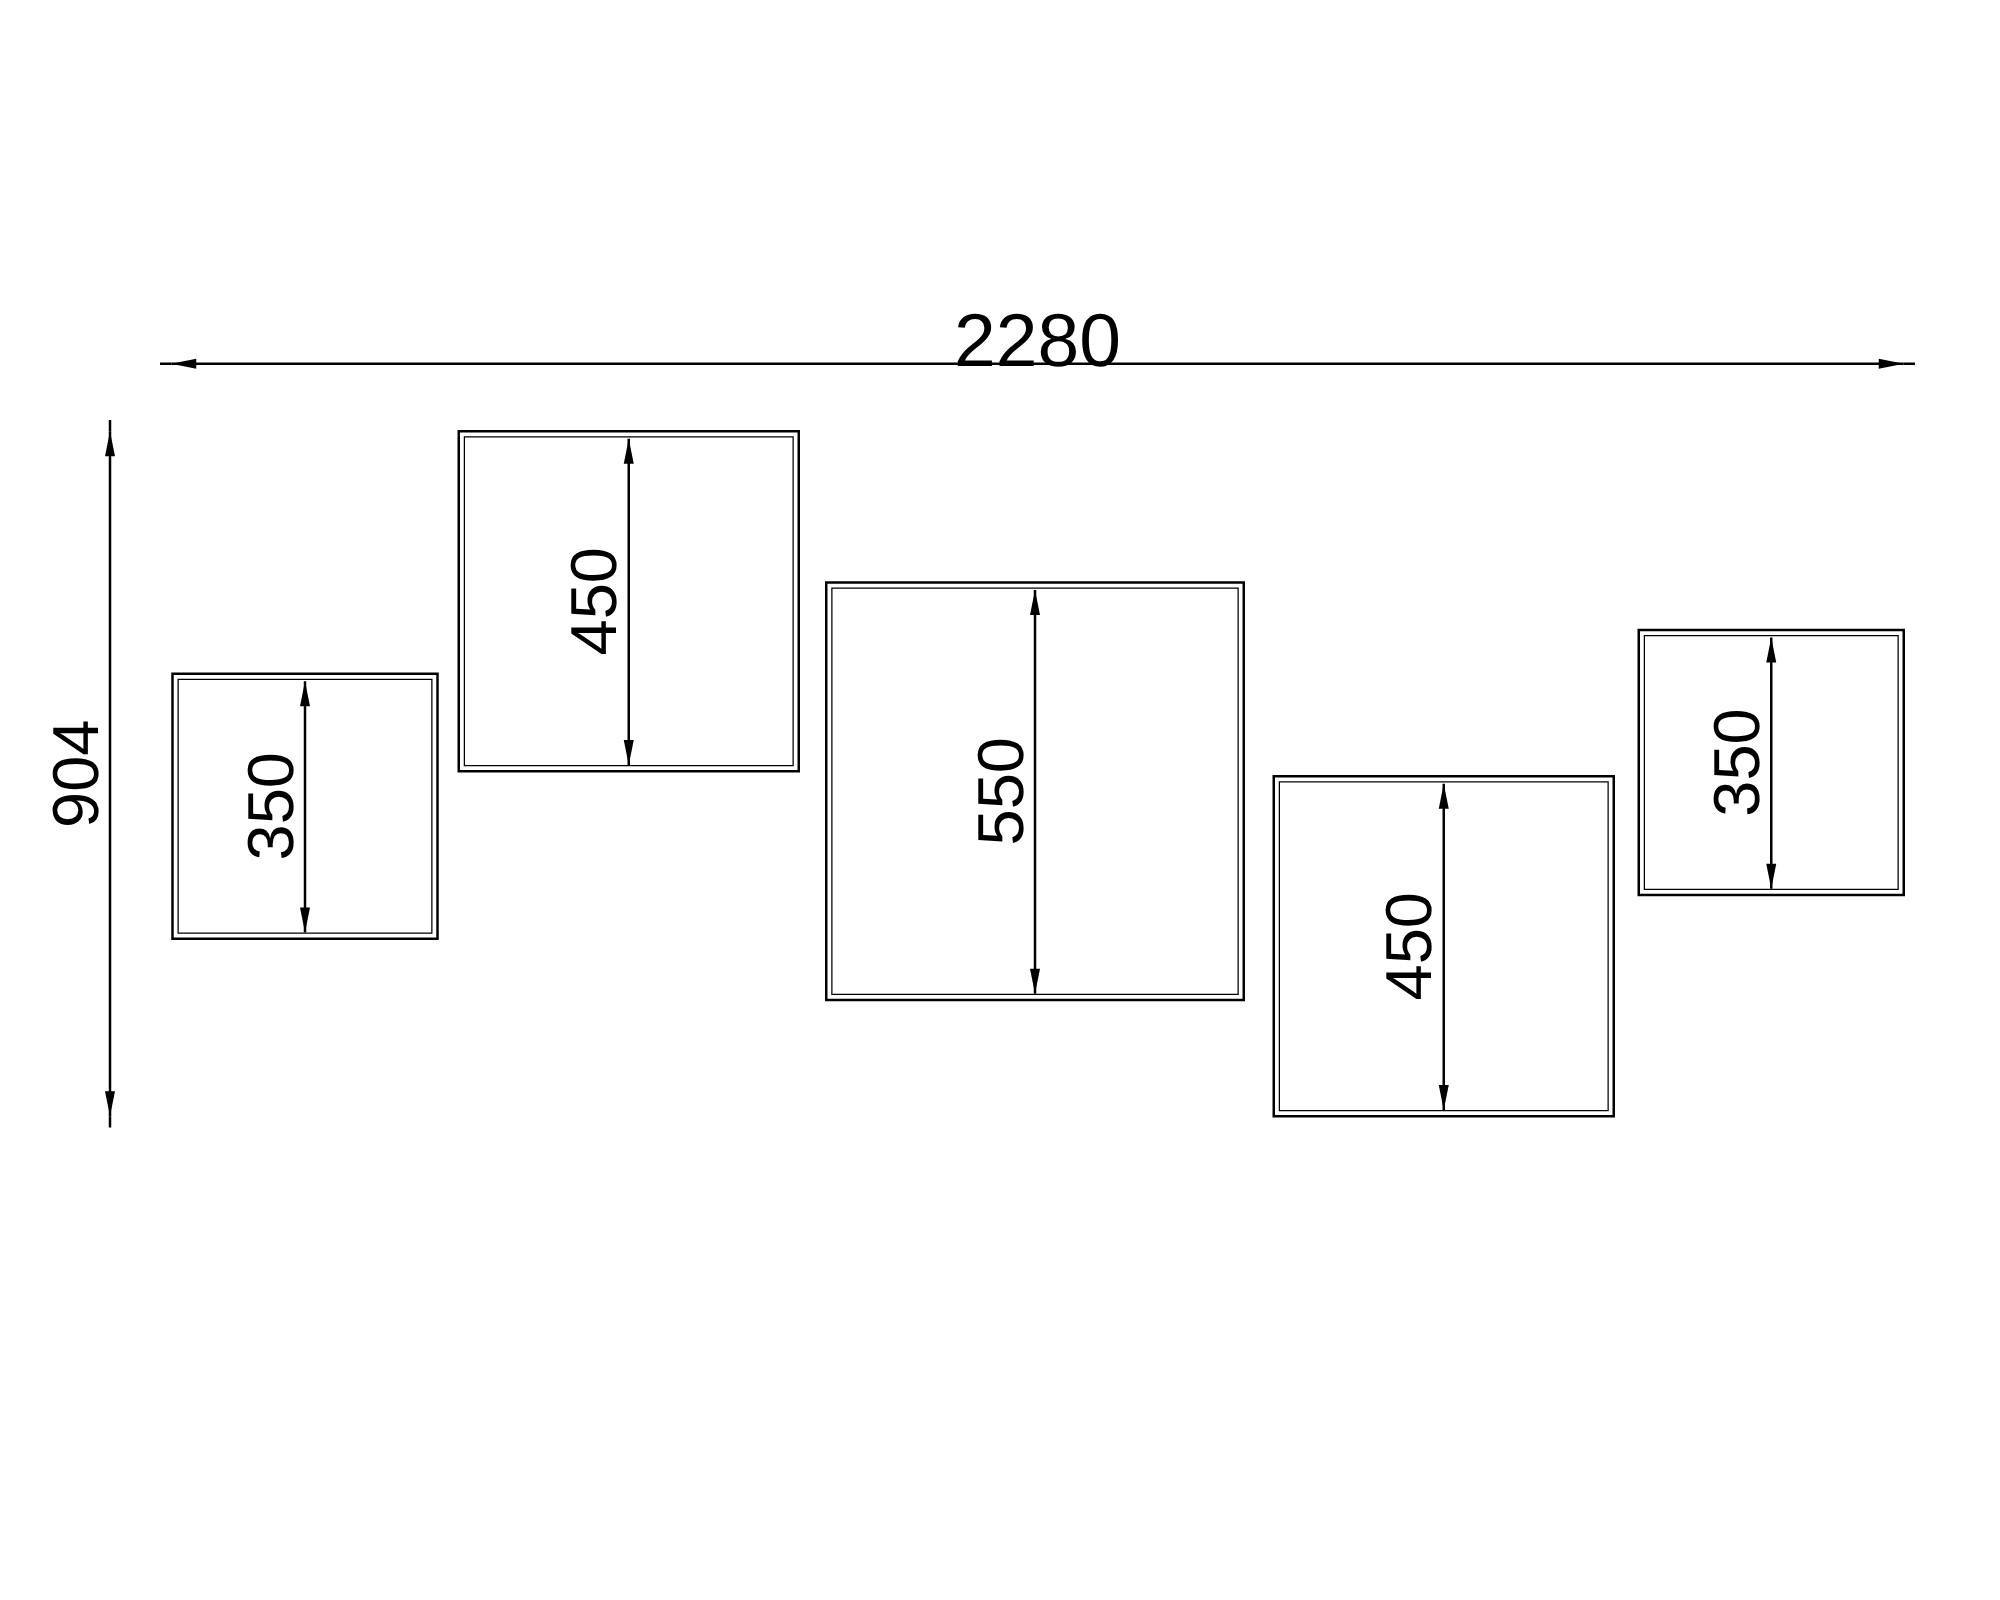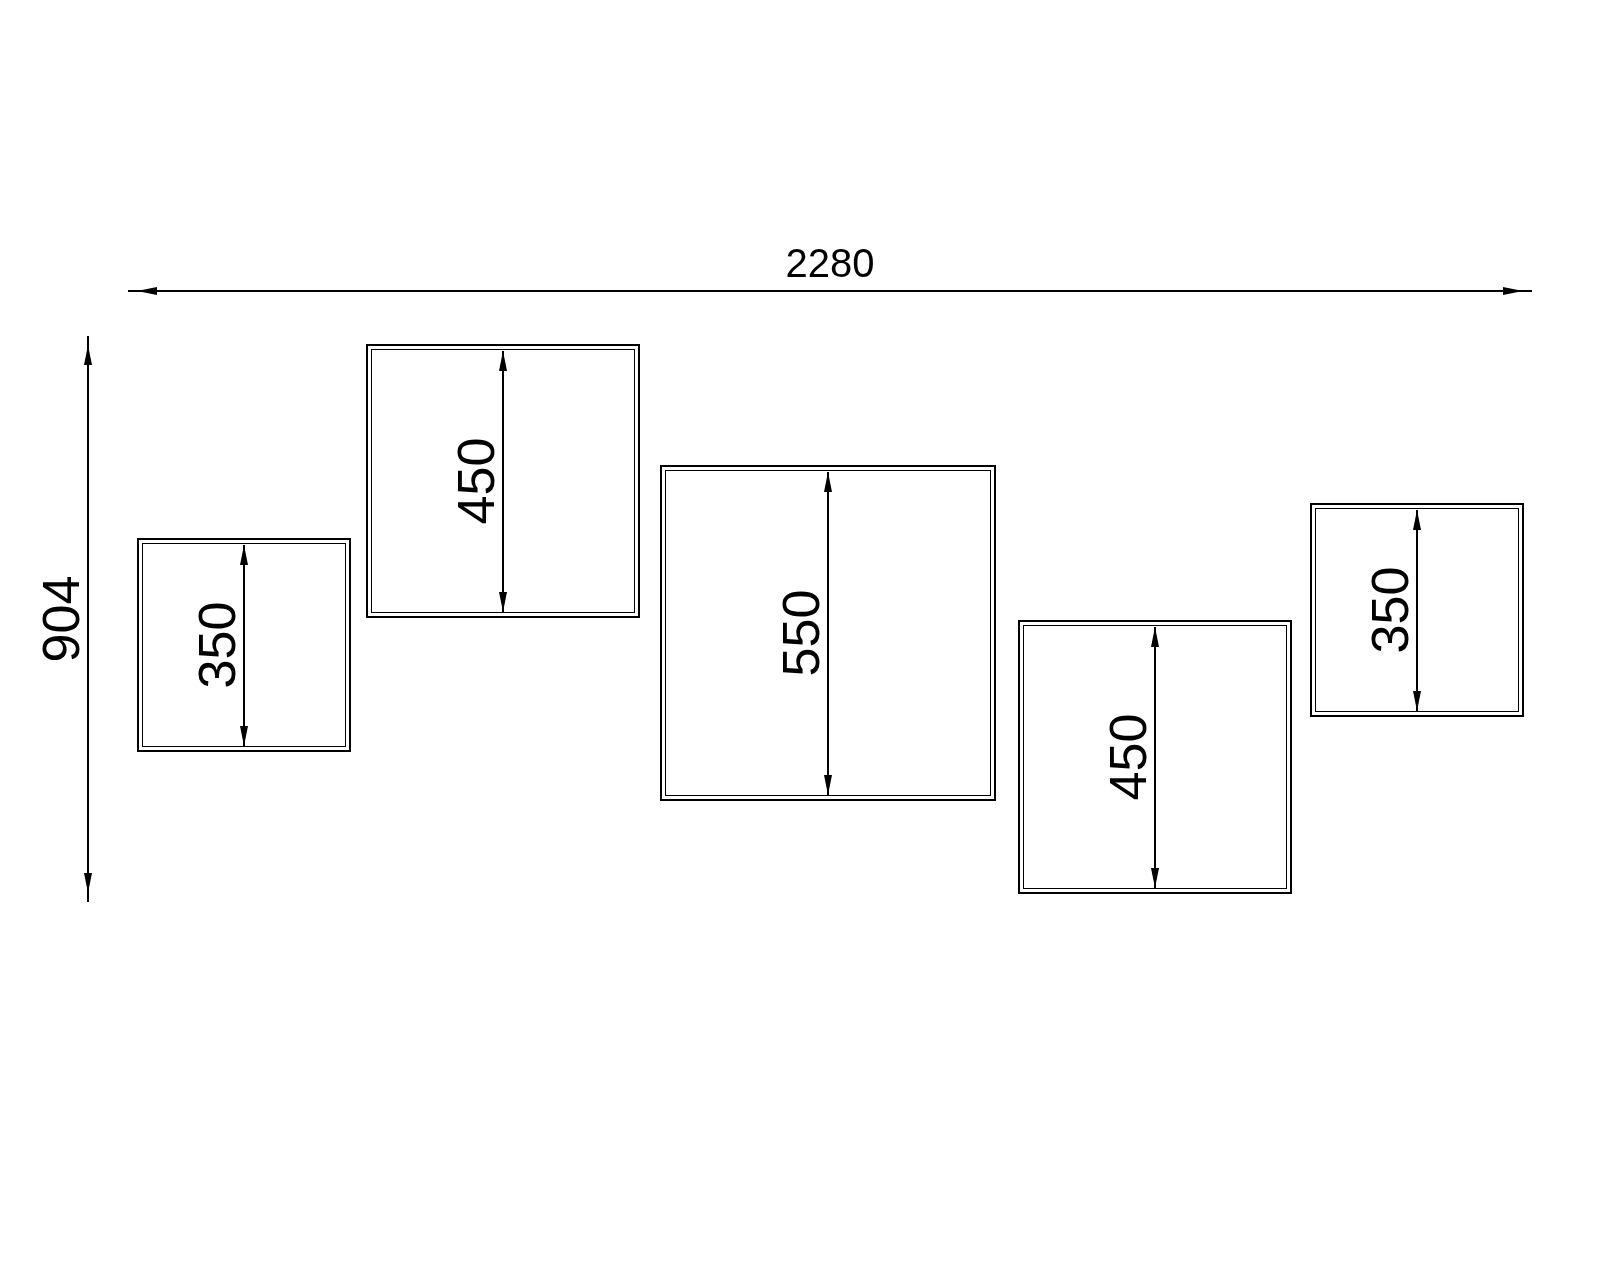--- a/index.html
+++ b/index.html
@@ -36,21 +36,21 @@
   .hline { position:absolute; top:-0.9px; left:0; right:0; height:1.8px; background:var(--line); }
   .ha-w { position:absolute; left:0; top:-4.5px; width:0; height:0;
           border-top:4.5px solid transparent; border-bottom:4.5px solid transparent;
           border-right:20px solid var(--line); }
   .ha-e { position:absolute; right:0; top:-4.5px; width:0; height:0;
           border-top:4.5px solid transparent; border-bottom:4.5px solid transparent;
           border-left:20px solid var(--line); }
   .htail-w { position:absolute; left:-9px; top:-0.8px; width:9px; height:1.6px; background:var(--line); }
   .htail-e { position:absolute; right:-9px; top:-0.8px; width:9px; height:1.6px; background:var(--line); }
   .hlabel { position:absolute; left:693px; top:-48px; transform:translateX(-50%);
-            font-size:40px; line-height:1; white-space:nowrap; }
+            font-size:60px; line-height:1; white-space:nowrap; }
 </style>
 </head>
 <body>
 
 <div class="canvas">
 
   <div class="hdim" style="left:137px; top:291px; width:1386px;">
     <div class="hline"></div>
     <div class="ha-w"></div>
     <div class="ha-e"></div>

